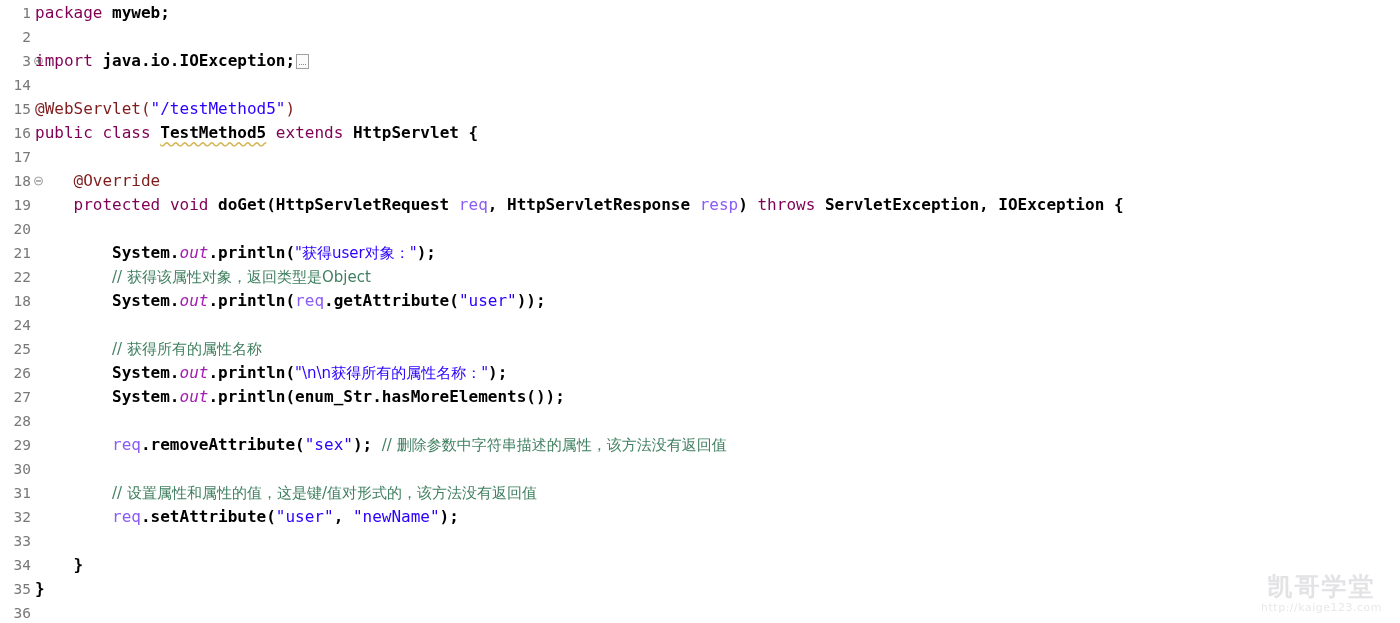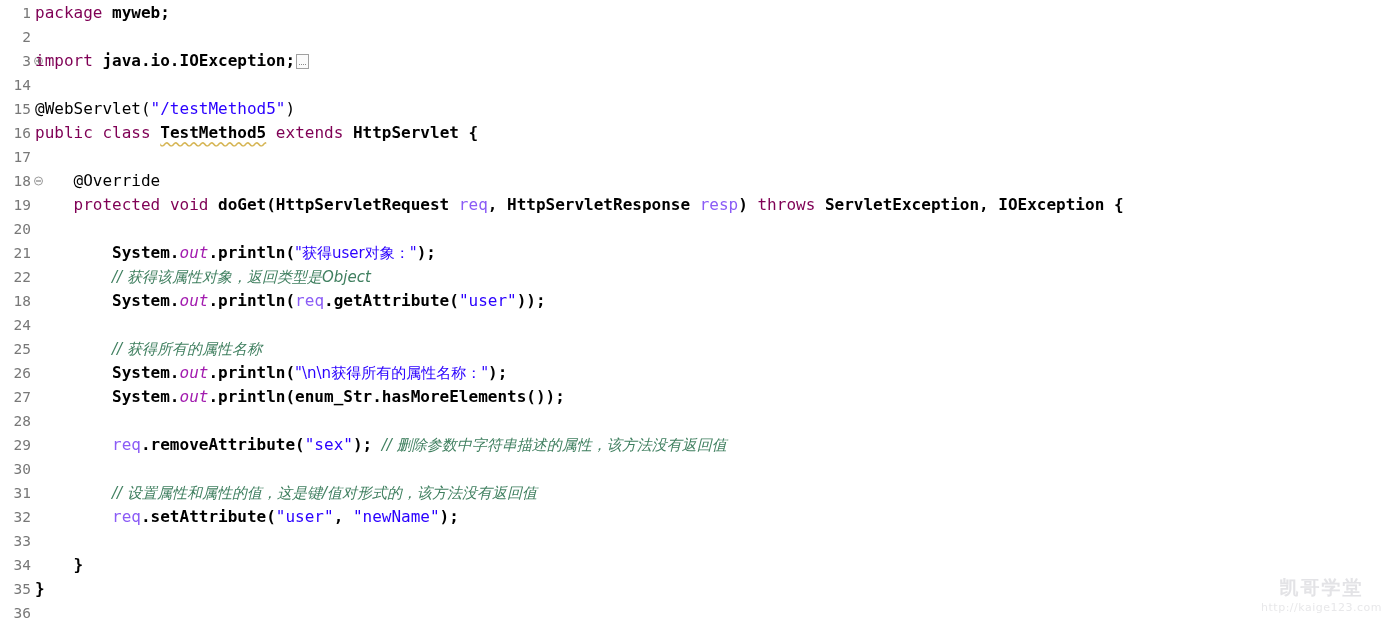--- a/index.html
+++ b/index.html
@@ -88,22 +88,22 @@
     line-height: 24px;
     font-size: 16px;
     white-space: pre;
     color: #000000;
     letter-spacing: 0px;
   }
 
   
   .kw       { color: #7f0055; font-weight: normal; }
   .str      { color: #2a00ff; }
-  .cmt      { color: #3f7f5f; font-style: italic; }
-  .ann      { color: #000000; }
+  .cmt      { color: #3f7f5f; }
+  .ann      { color: #7f1d1d; }
   .fld      { color: #a21caf; font-style: italic; }
   .param    { color: #8b5cf6; }
   .plain    { color: #000000; font-weight: bold; }
   .han      { font-family: "DejaVu Sans", "Liberation Sans", sans-serif; font-size: 15px; }
 
   .warn {
     text-decoration: underline;
     text-decoration-style: wavy;
     text-decoration-color: #d6b656;
     text-underline-offset: 3px;
@@ -135,21 +135,21 @@
   .watermark {
     position: absolute;
     right: 18px;
     bottom: 8px;
     text-align: center;
     user-select: none;
     pointer-events: none;
   }
   .watermark .wm-title {
     font-family: "DejaVu Sans", "Liberation Sans", sans-serif;
-    font-size: 19px;
+    font-size: 25px;
     font-weight: bold;
     color: #e3e3e6;
     letter-spacing: 2px;
     line-height: 28px;
   }
   .watermark .wm-url {
     font-family: "DejaVu Sans", "Liberation Sans", sans-serif;
     font-size: 11px;
     color: #e8e8ea;
     letter-spacing: 0.5px;

